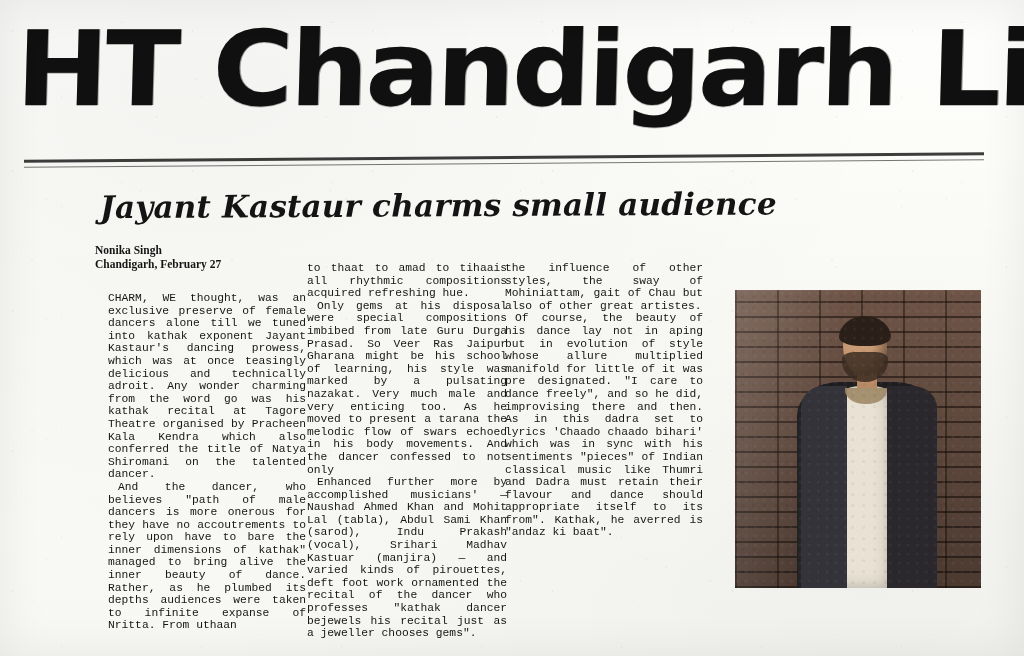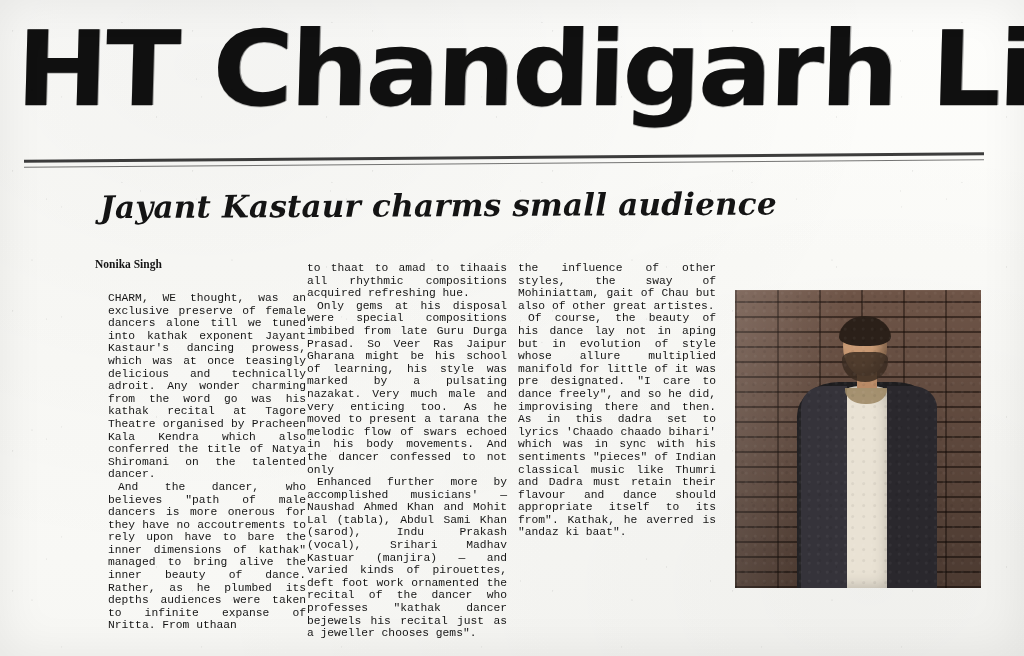--- a/index.html
+++ b/index.html
@@ -90,21 +90,21 @@
     line-height: 38px;
     letter-spacing: .2px;
     color: #141414;
     transform: rotate(-0.3deg);
   }
 
   
   .byline {
     position: absolute;
     left: 95px;
-    top: 258px;
+    top: 244px;
     width: 210px;
     font-family: "Liberation Serif", serif;
     font-weight: 700;
     font-size: 11.5px;
     line-height: 13.5px;
     color: #141414;
   }
 
   
   .col {
@@ -118,21 +118,21 @@
   }
   .col p {
     margin: 0 0 0 0;
     text-indent: 10px;
   }
   .col p.first {
     text-indent: 0;
   }
   .col-1 { left: 108px;  top: 292px; width: 198px; }
   .col-2 { left: 307px; top: 262px; width: 200px; }
-  .col-3 { left: 518px; top: 262px; width: 198px; }
+  .col-3 { left: 505px; top: 262px; width: 198px; }
 
   
   .photo {
     position: absolute;
     left: 735px;
     top: 290px;
     width: 246px;
     height: 298px;
     overflow: hidden;
     background: #6e5446;
@@ -253,20 +253,21 @@
   <div class="masthead">
     <div class="masthead-text">HT Chandigarh Live</div>
   </div>
   <div class="mast-rule"></div>
   <div class="mast-rule thin"></div>
 
   <div class="headline">Jayant Kastaur charms small audience</div>
 
   <div class="byline">
     <div>Nonika Singh</div>
+    <div>Chandigarh, February 27</div>
   </div>
 
   <div class="col col-1">
     <p class="first">CHARM, WE thought, was an exclusive preserve of female dancers alone till we tuned into kathak exponent Jayant Kastaur's dancing prowess, which was at once teasingly delicious and technically adroit. Any wonder charming from the word go was his kathak recital at Tagore Theatre organised by Pracheen Kala Kendra which also conferred the title of Natya Shiromani on the talented dancer.</p>
     <p>And the dancer, who believes "path of male dancers is more onerous for they have no accoutrements to rely upon have to bare the inner dimensions of kathak" managed to bring alive the inner beauty of dance. Rather, as he plumbed its depths audiences were taken to infinite expanse of Nritta. From uthaan</p>
   </div>
 
   <div class="col col-2">
     <p class="first">to thaat to amad to tihaais all rhythmic compositions acquired refreshing hue.</p>
     <p>Only gems at his disposal were special compositions imbibed from late Guru Durga Prasad. So Veer Ras Jaipur Gharana might be his school of learning, his style was marked by a pulsating nazakat. Very much male and very enticing too. As he moved to present a tarana the melodic flow of swars echoed in his body movements. And the dancer confessed to not only</p>

